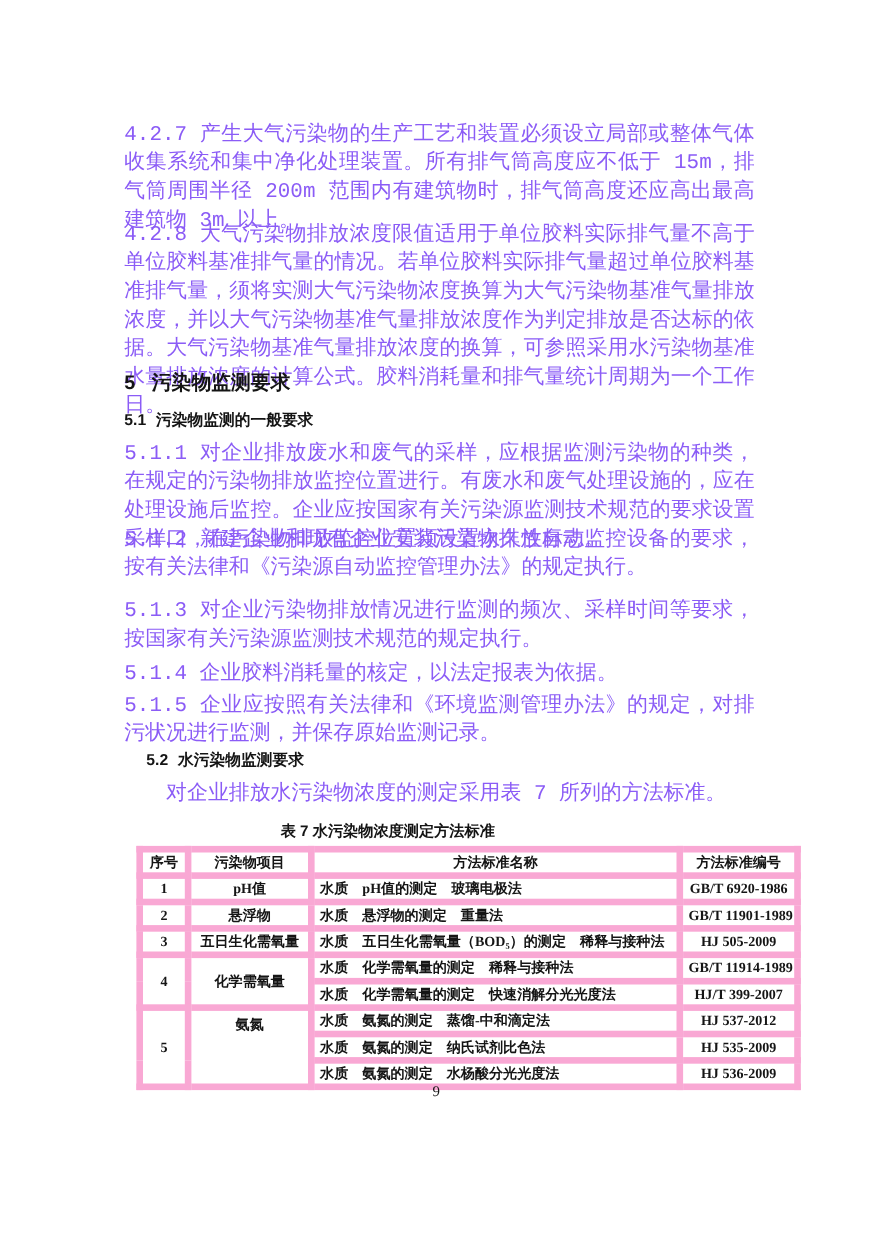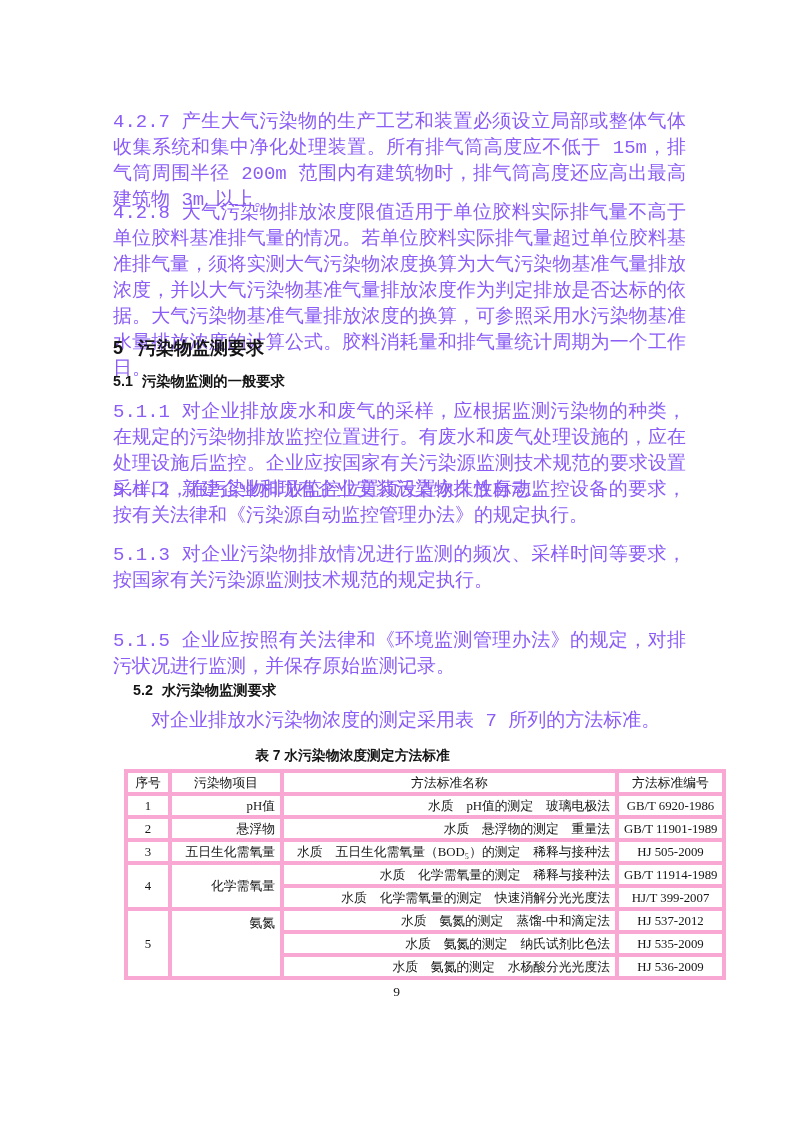--- a/index.html
+++ b/index.html
@@ -61,37 +61,37 @@
     position: absolute;
     top: 769px;
     left: 124px;
     width: 598px;
     border-collapse: collapse;
     table-layout: fixed;
     font-size: 12.8px;
     color: #151515;
   }
   table.t7 th, table.t7 td {
-    border: 4px solid #f9a8d4;
+    border: 6px solid #f9a8d4;
     height: 23px;
     padding: 1px 5px;
     line-height: 16px;
-    font-weight: normal;
+    font-weight: bold;
     vertical-align: middle;
     overflow: hidden;
     white-space: nowrap;
   }
   table.t7 th { text-align: center; }
   .col-no     { width: 44px; }
   .col-item   { width: 112px; }
   .col-method { width: 335px; }
   .col-code   { width: 107px; }
   td.c-no   { text-align: center; }
-  td.c-item { text-align: right; padding-left: 9px; margin-left: 27px; }
-  td.c-method { text-align: right; padding-left: 16px; }
+  td.c-item { text-align: center; padding-left: 9px; margin-left: 27px; }
+  td.c-method { text-align: left; padding-left: 16px; }
   td.c-code { text-align: center; }
   .page-num {
     position: absolute;
     top: 984px;
     left: 0;
     width: 793px;
     text-align: center;
     font-size: 13.5px;
     color: #151515;
   }
@@ -108,20 +108,21 @@
     <span class="hnum">5</span><span>污染物监测要求</span>
   </div>
 
   <div class="heading h-sub h-51">
     <span class="hnum">5.1</span><span>污染物监测的一般要求</span>
   </div>
 
   <p class="para p-511">5.1.1 对企业排放废水和废气的采样，应根据监测污染物的种类，在规定的污染物排放监控位置进行。有废水和废气处理设施的，应在处理设施后监控。企业应按国家有关污染源监测技术规范的要求设置采样口，在污染物排放监控位置须设置永久性标志。</p>
   <p class="para p-512">5.1.2 新建企业和现有企业安装污染物排放自动监控设备的要求，按有关法律和《污染源自动监控管理办法》的规定执行。</p>
   <p class="para p-513">5.1.3 对企业污染物排放情况进行监测的频次、采样时间等要求，按国家有关污染源监测技术规范的规定执行。</p>
+  <p class="para p-514">5.1.4 企业胶料消耗量的核定，以法定报表为依据。</p>
   <p class="para p-515">5.1.5 企业应按照有关法律和《环境监测管理办法》的规定，对排污状况进行监测，并保存原始监测记录。</p>
 
   <div class="heading h-sub h-52">
     <span class="hnum">5.2</span><span>水污染物监测要求</span>
   </div>
 
   <p class="para p-intro">对企业排放水污染物浓度的测定采用表 7 所列的方法标准。</p>
 
   <div class="tbl-title">表 7 水污染物浓度测定方法标准</div>
 

